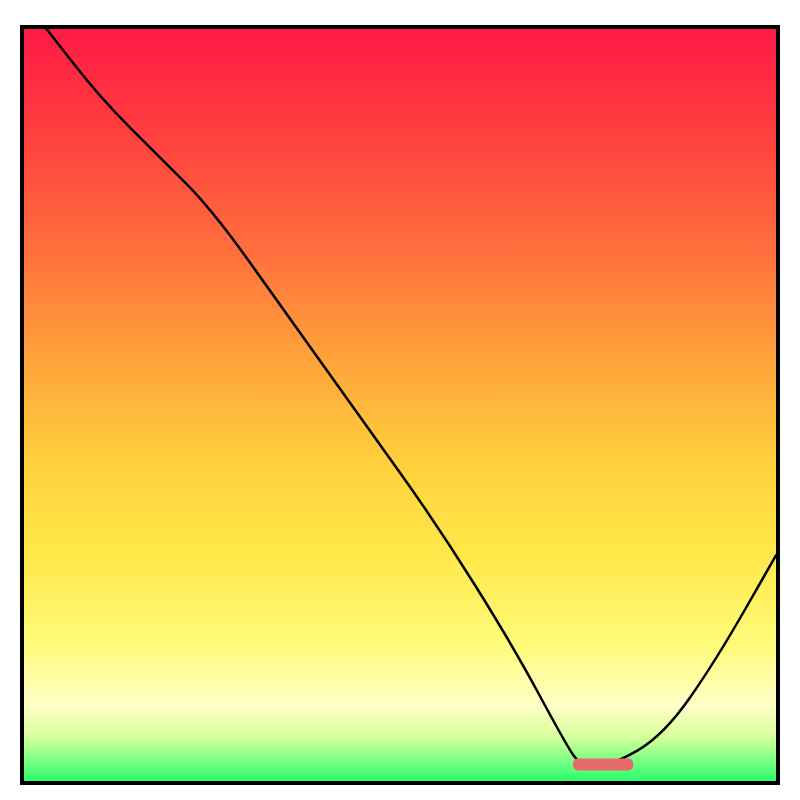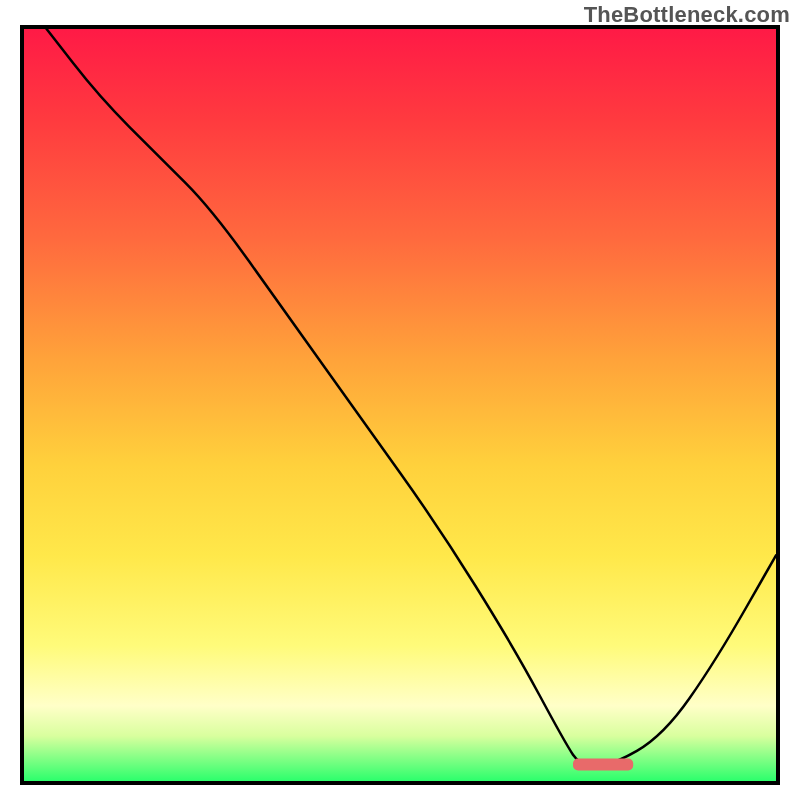--- a/index.html
+++ b/index.html
@@ -63,21 +63,20 @@
   }
   .marker {
     fill: #e86a6a;
     stroke: none;
   }
 </style>
 </head>
 <body>
 
 <div class="container">
-  <div class="watermark">TheBottleneck.com</div>
 
   <div class="plot-frame">
     <svg viewBox="0 0 752 752" preserveAspectRatio="none">
       <path class="curve" d="M 22.6 0.0 Q 22.6 0.0 48.9 33.8 Q 75.2 67.7 105.3 97.8 Q 135.4 127.8 161.7 154.2 Q 188.0 180.5 225.6 233.1 Q 263.2 285.8 300.8 338.4 Q 338.4 391.0 376.0 443.7 Q 413.6 496.3 451.2 556.5 Q 488.8 616.6 515.1 665.5 Q 541.4 714.4 549.0 725.7 Q 556.5 737.0 571.5 737.0 Q 586.6 737.0 612.9 721.9 Q 639.2 706.9 665.5 669.3 Q 691.8 631.7 721.9 579.0 T 752.0 526.4" id="curve-path"></path>
       <rect class="marker" id="highlight-rect" rx="5" ry="5" x="549.0" width="60.2" y="729.5" height="12"></rect>
     </svg>
   </div>
 </div>
 
 </body></html>

